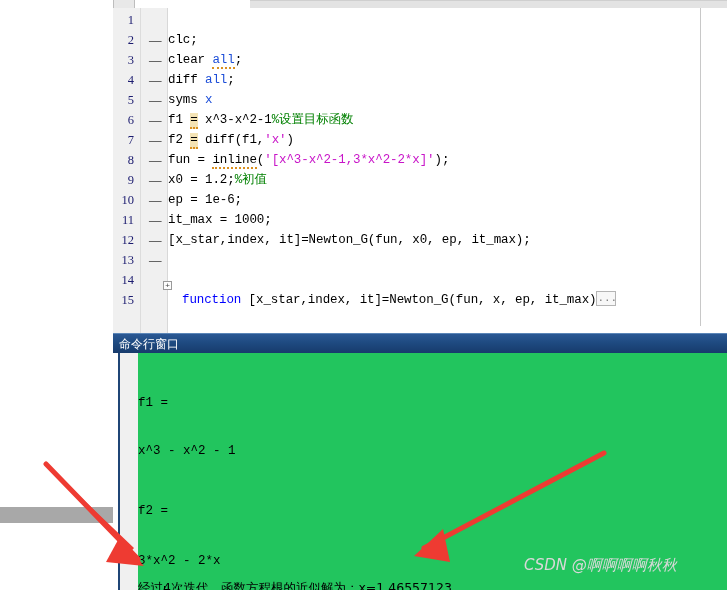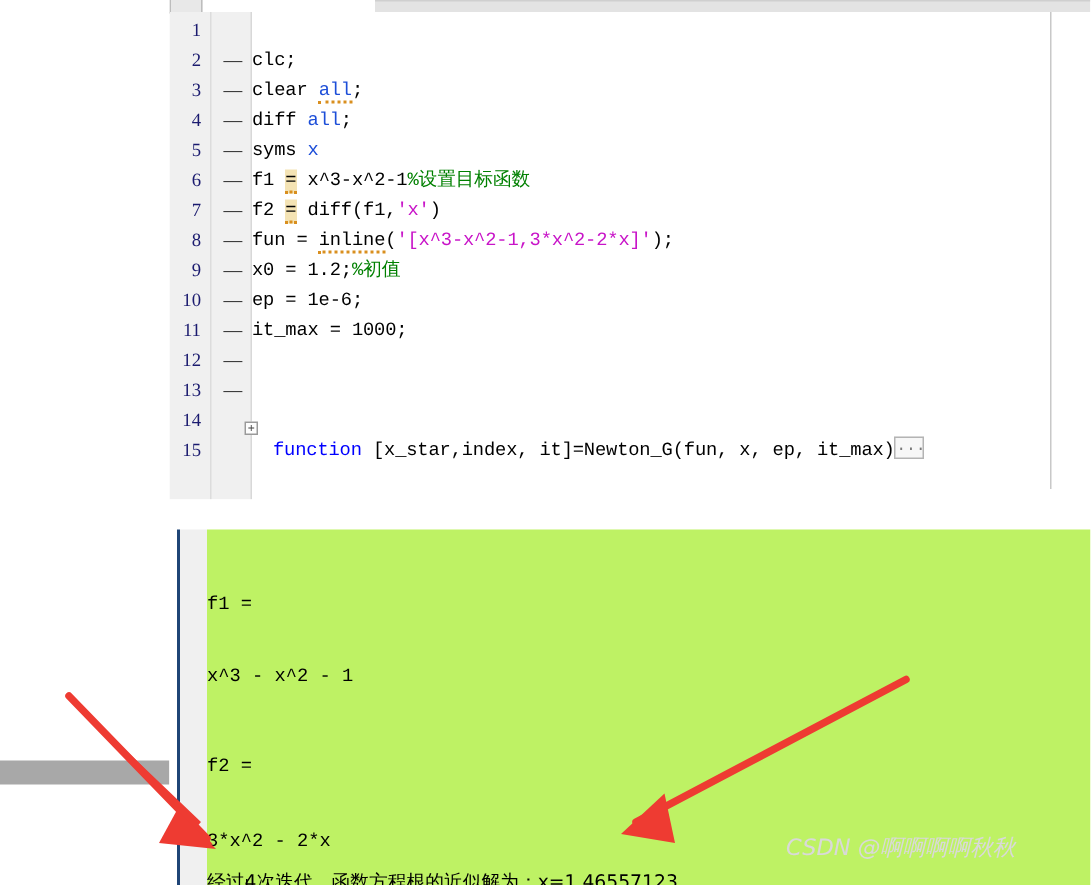--- a/index.html
+++ b/index.html
@@ -117,21 +117,21 @@
   #cmd-leftrail{
     position:absolute;left:0;top:20px;width:5px;height:237px;
     background:#ffffff;border-right:2px solid #1f4576;
   }
   #cmd-gutter{
     position:absolute;left:7px;top:20px;width:18px;height:237px;
     background:#f0f0f0;
   }
   #cmd-body{
     position:absolute;left:25px;top:20px;width:589px;height:237px;
-    background:#bef264;overflow:hidden;
+    background:#22c55e;overflow:hidden;
   }
   .ol{
     position:absolute;left:0;white-space:pre;
     font-family:"Liberation Mono", monospace;
     font-size:12.5px;line-height:17px;color:#000000;
   }
   .ol-cjk{font-family:"DejaVu Sans", sans-serif;font-size:12.5px;}
   #prompt-row{
     position:absolute;left:0px;top:232px;height:20px;
   }
@@ -222,32 +222,36 @@
     <div class="cl" style="top:122px"><span>f2 </span><span class="hl sq">=</span><span> diff(f1,</span><span class="str">'x'</span><span>)</span></div>
 
     <div class="cl" style="top:142px"><span>fun = </span><span class="sq">inline</span><span>(</span><span class="str">'[x^3-x^2-1,3*x^2-2*x]'</span><span>);</span></div>
 
     <div class="cl" style="top:162px"><span>x0 = 1.2;</span><span class="cm">%初值</span></div>
 
     <div class="cl" style="top:182px"><span>ep = 1e-6;</span></div>
 
     <div class="cl" style="top:202px"><span>it_max = 1000;</span></div>
 
+    <div class="cl" style="top:222px"><span>[x_star,index, it]=Newton_G(fun, x0, ep, it_max);</span></div>
 
 
     <div class="cl" style="top:262px"></div>
 
     <div class="cl" style="top:282px;left:14px"><span class="kw">function</span><span> [x_star,index, it]=Newton_G(fun, x, ep, it_max)</span><span style="position:relative;display:inline-block;width:22px;height:14px;vertical-align:-2px;"><span id="dots-box">...</span></span></div>
   </div>
 
   <div id="fold-box">+</div>
   <div id="editor-vline"></div>
 </div>
 
 <div id="cmdwin">
+  <div id="cmd-header">
+    <span id="cmd-title">命令行窗口</span>
+  </div>
   <div id="cmd-leftrail"></div>
   <div id="cmd-gutter"></div>
 
   <div id="cmd-body">
     <div class="ol" style="top:42px">f1 =</div>
     <div class="ol" style="top:90px">x^3 - x^2 - 1</div>
     <div class="ol" style="top:150px">f2 =</div>
     <div class="ol" style="top:200px">3*x^2 - 2*x</div>
     <div class="ol ol-cjk" style="top:226px">经过4次迭代，函数方程根的近似解为：x=1.46557123</div>
 

